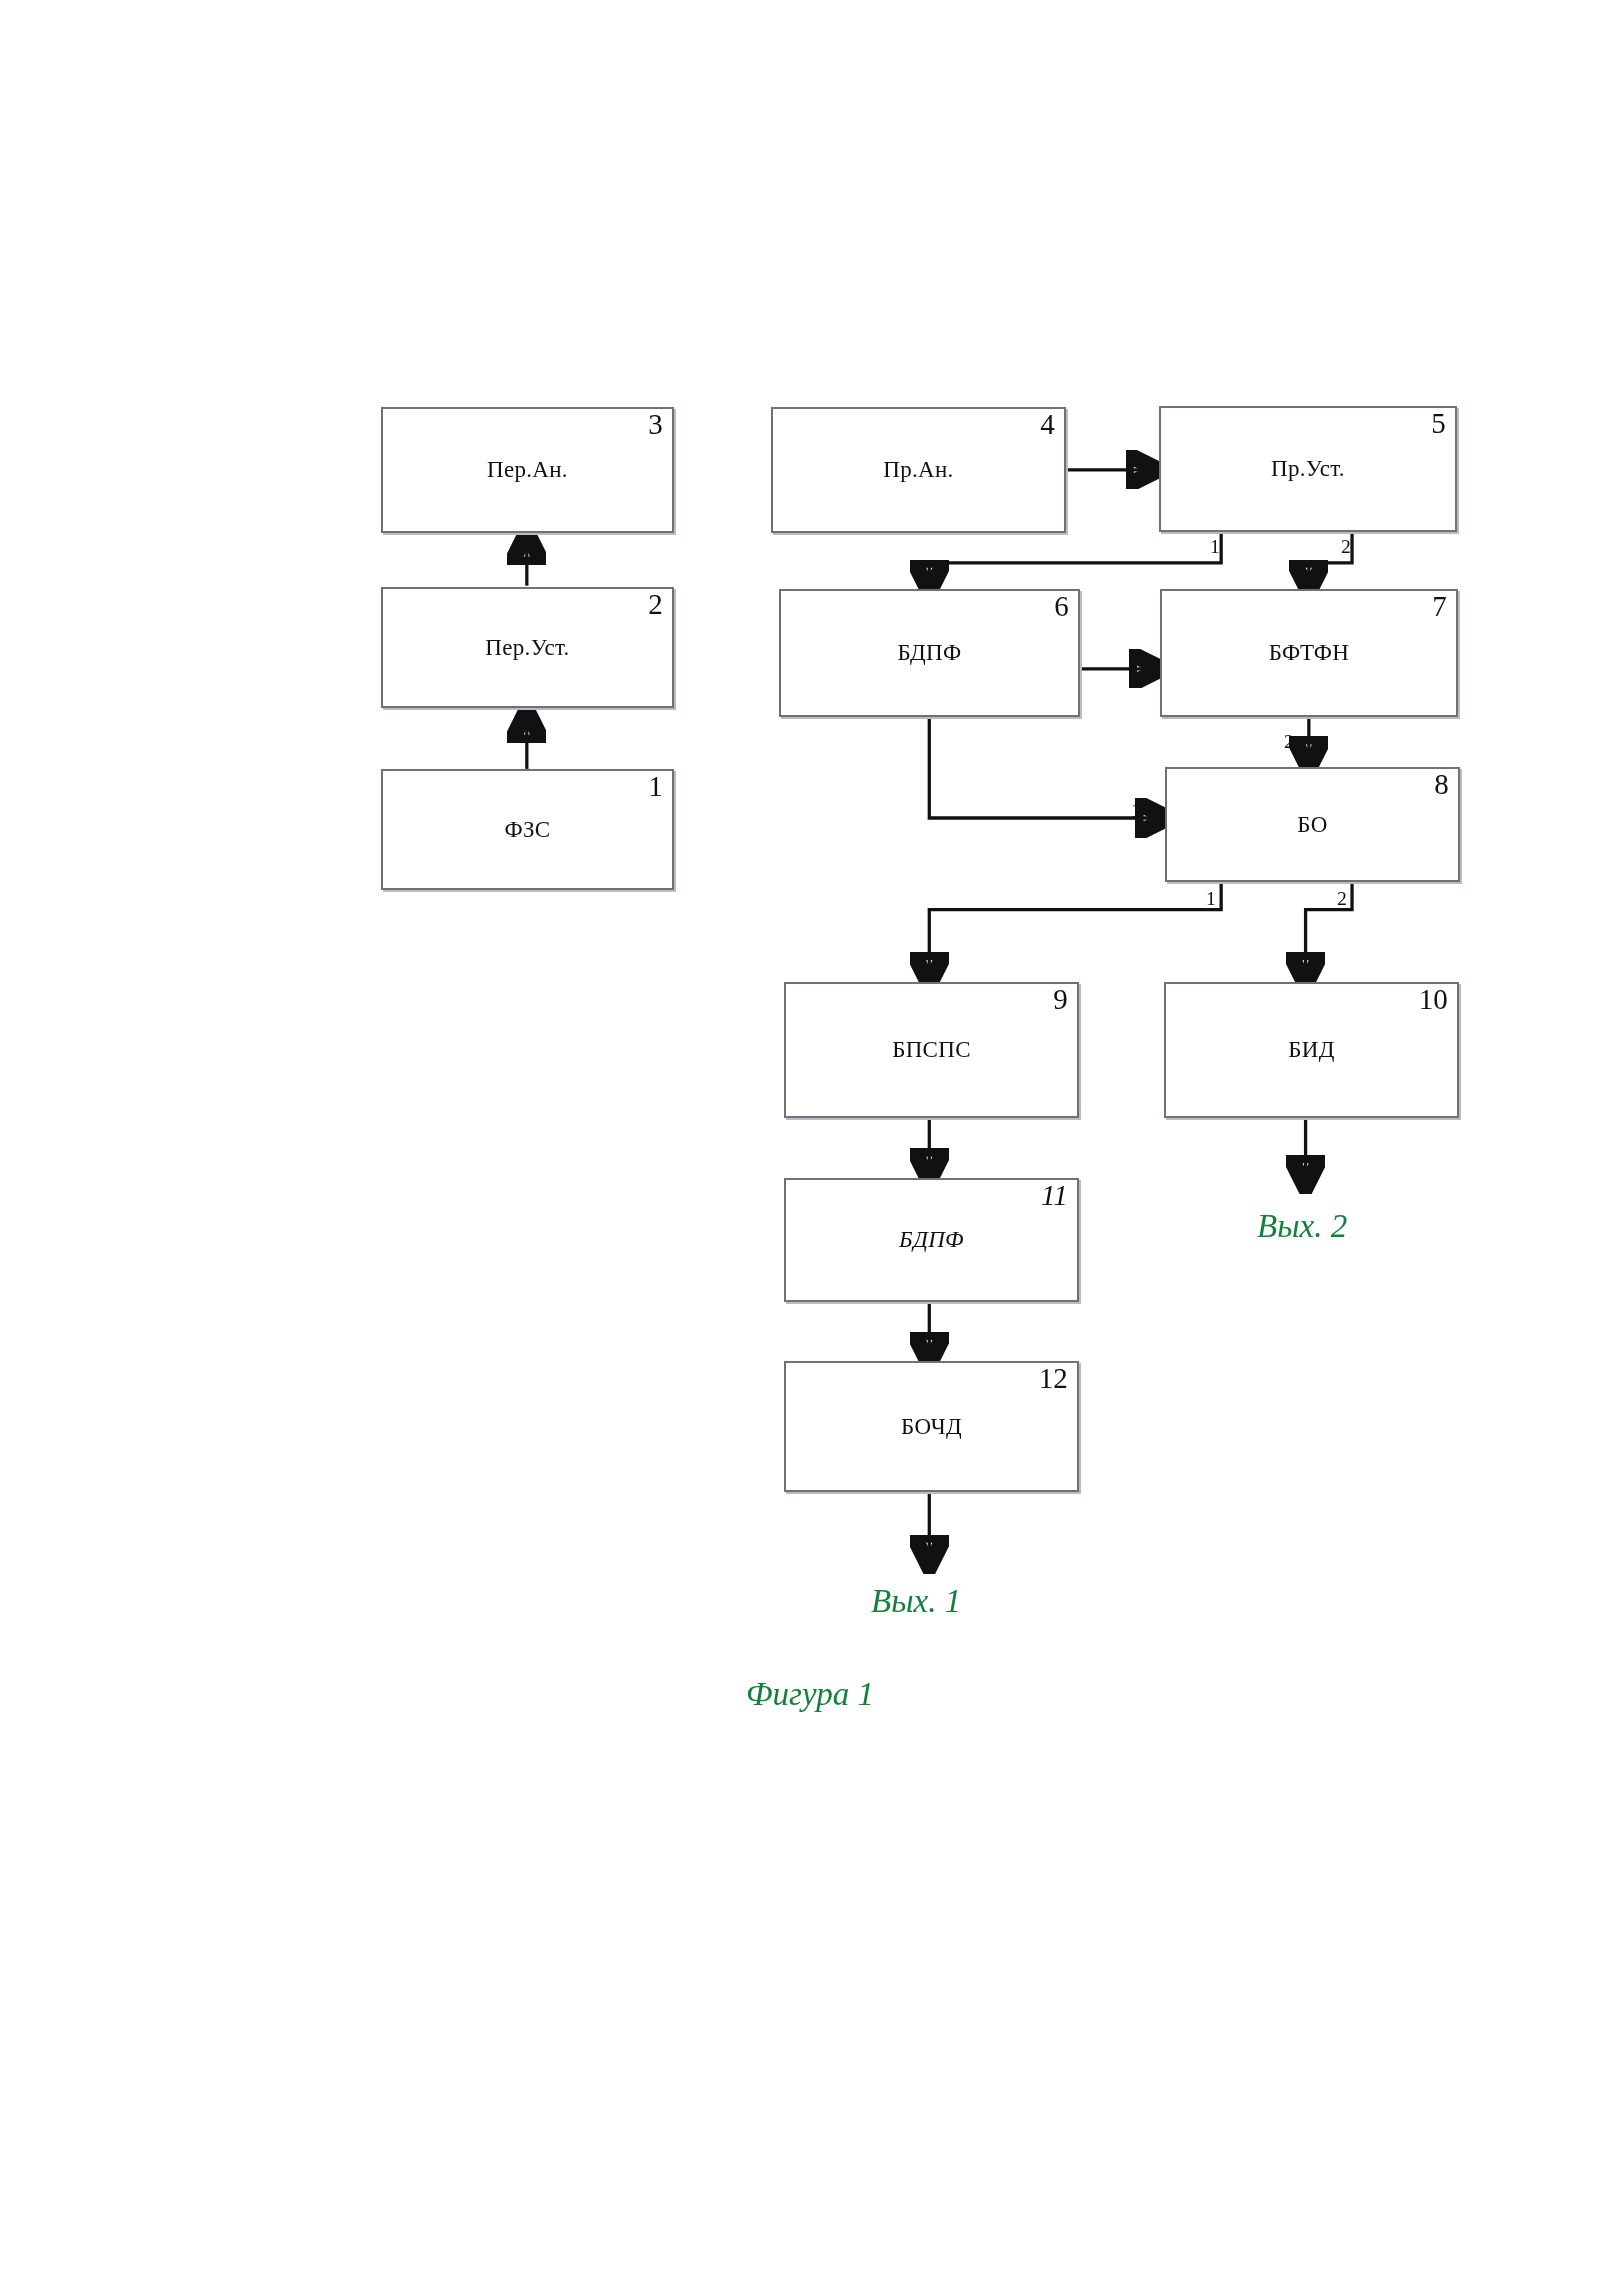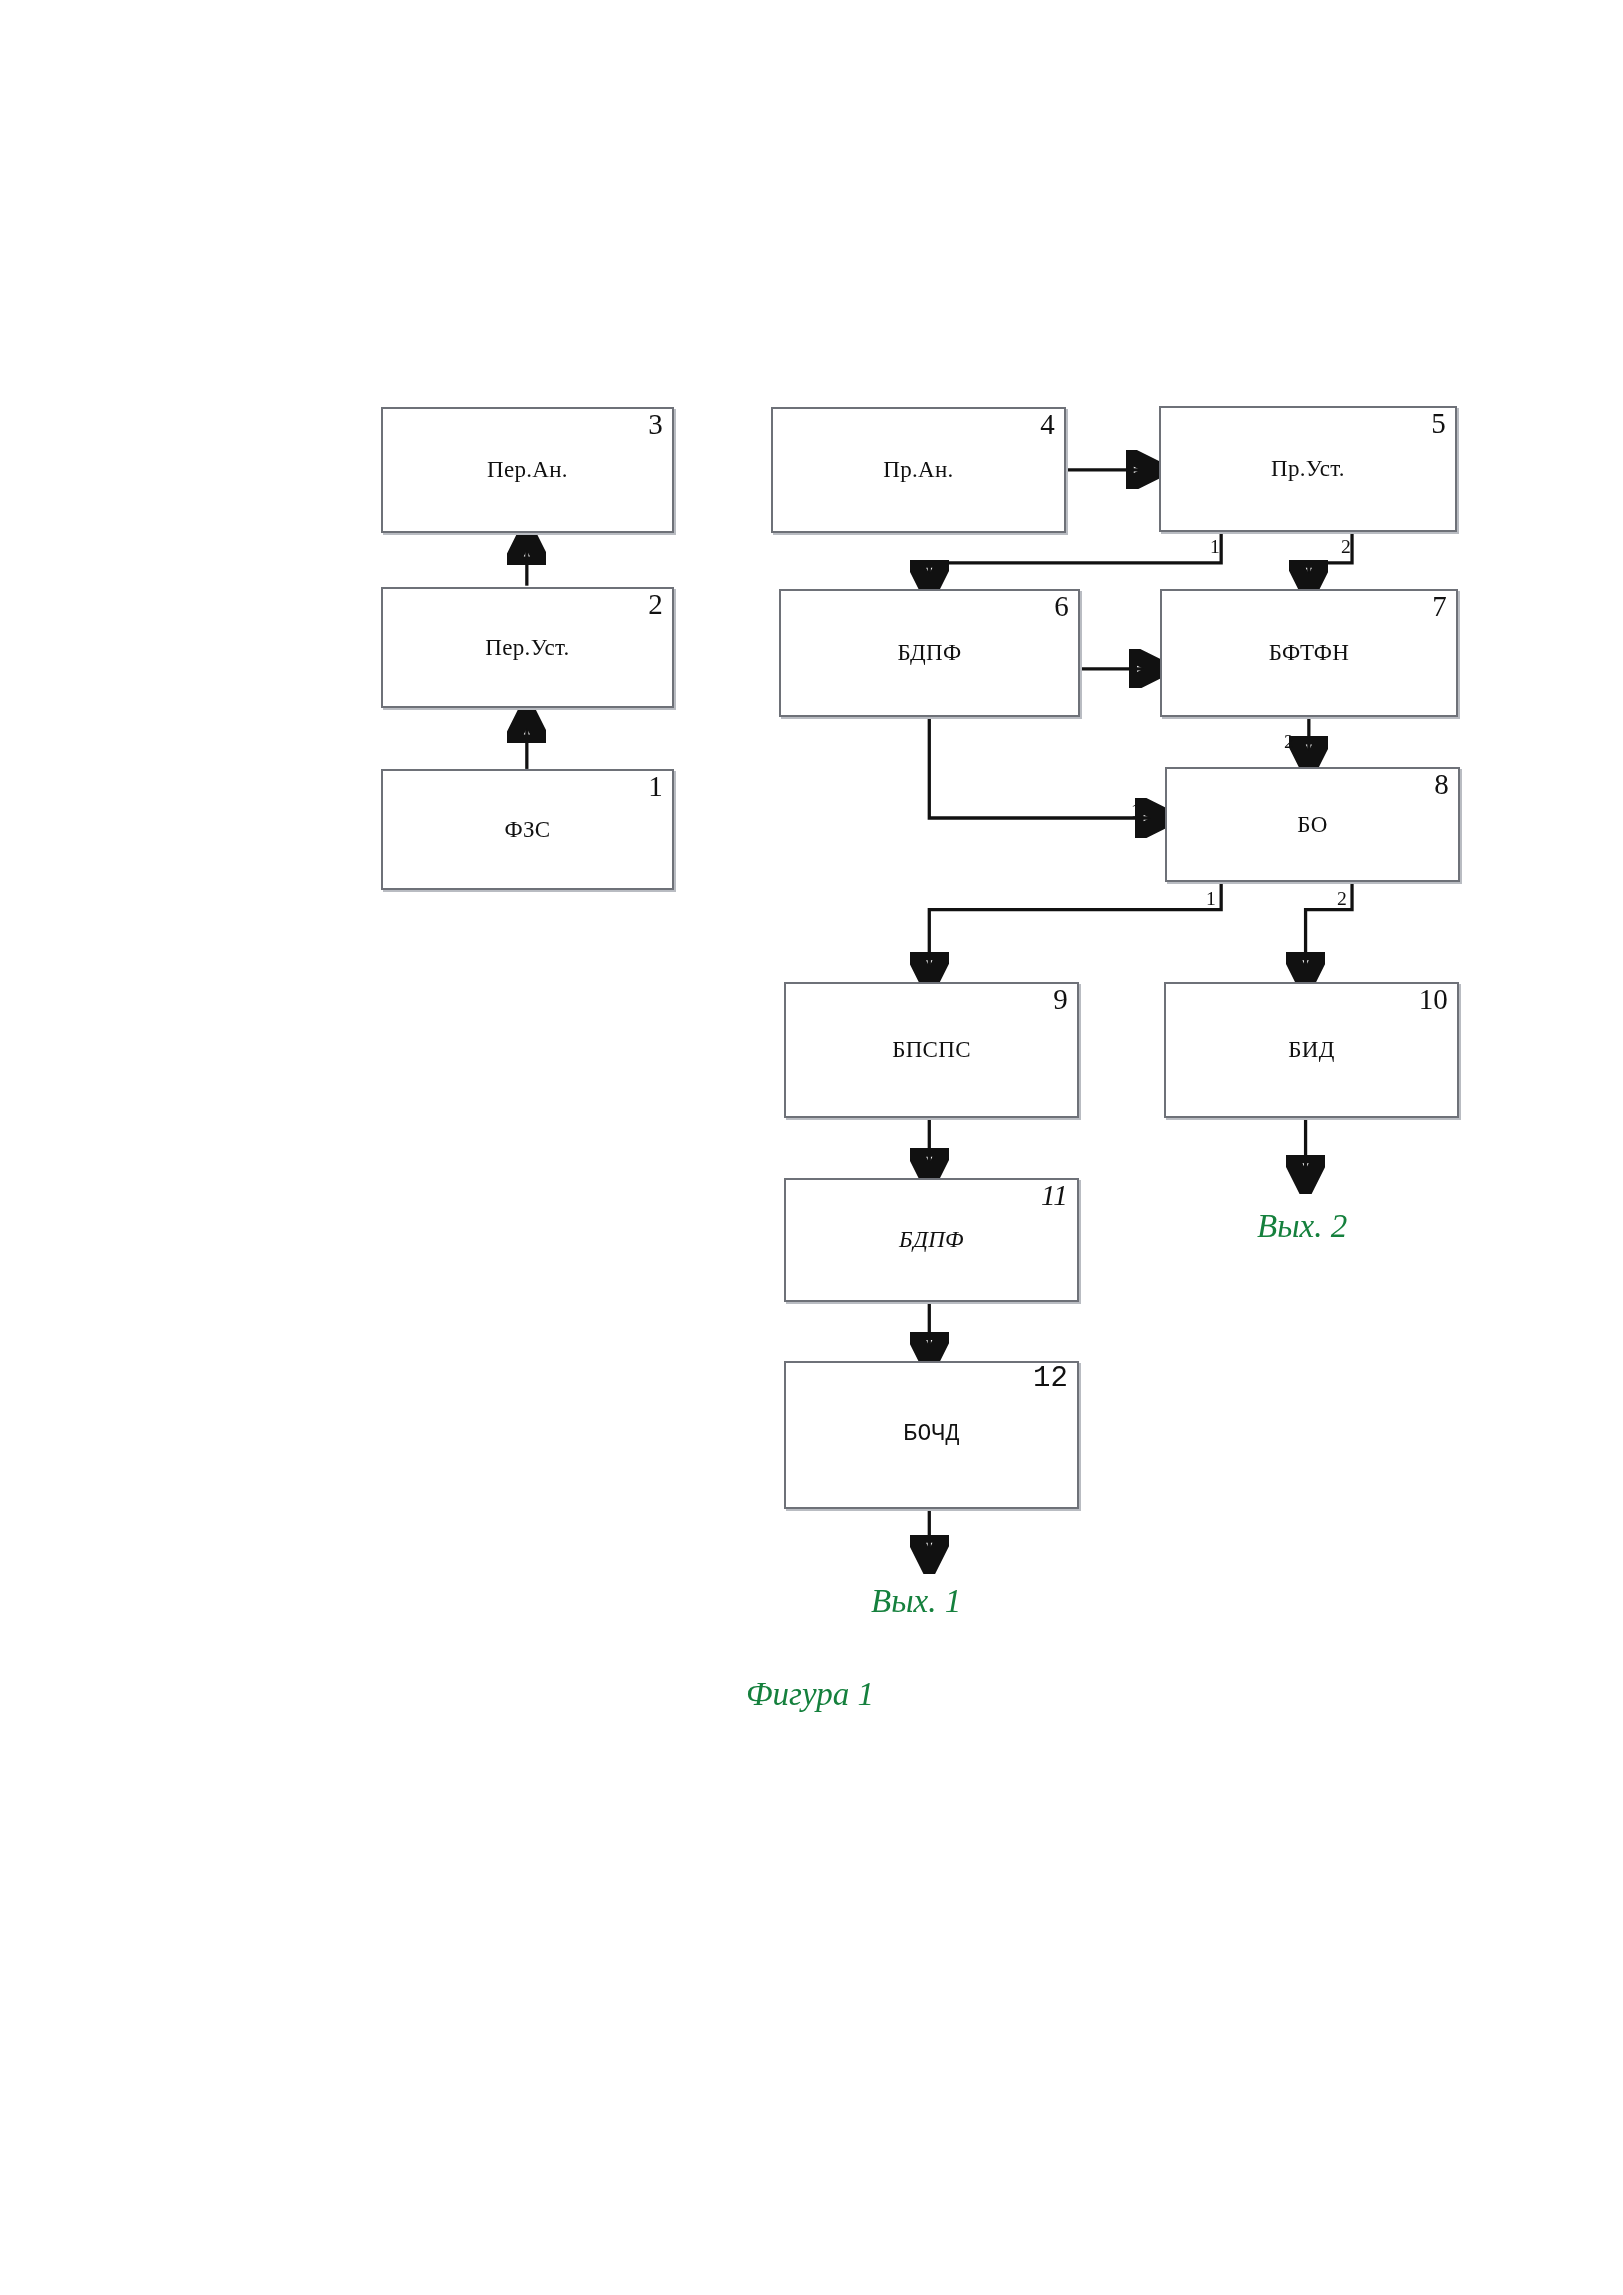--- a/index.html
+++ b/index.html
@@ -163,21 +163,21 @@
   <div class="node" style="left:1164px; top:982px; width:295px; height:136px;">
     <span class="num">10</span>
     <span class="label">БИД</span>
   </div>
 
   <div class="node" style="left:784px; top:1178px; width:295px; height:124px;font-style:italic;">
     <span class="num">11</span>
     <span class="label">БДПФ</span>
   </div>
 
-  <div class="node" style="left:784px; top:1361px; width:295px; height:148px;font-family:Liberation Mono, monospace;">
+  <div class="node" style="left:784px; top:1361px; width:295px; height:131px;">
     <span class="num">12</span>
     <span class="label">БОЧД</span>
   </div>
 
   <span class="edge-label" style="left:1210px; top:537px;">1</span>
   <span class="edge-label" style="left:1341px; top:537px;">2</span>
   <span class="edge-label" style="left:1284px; top:732px;">2</span>
   <span class="edge-label" style="left:1131px; top:801px;">1</span>
   <span class="edge-label" style="left:1206px; top:889px;">1</span>
   <span class="edge-label" style="left:1337px; top:889px;">2</span>

